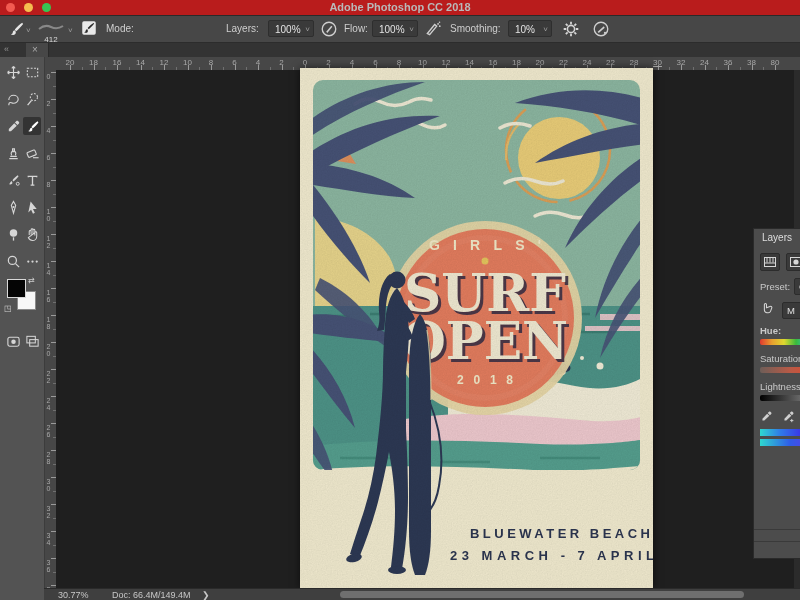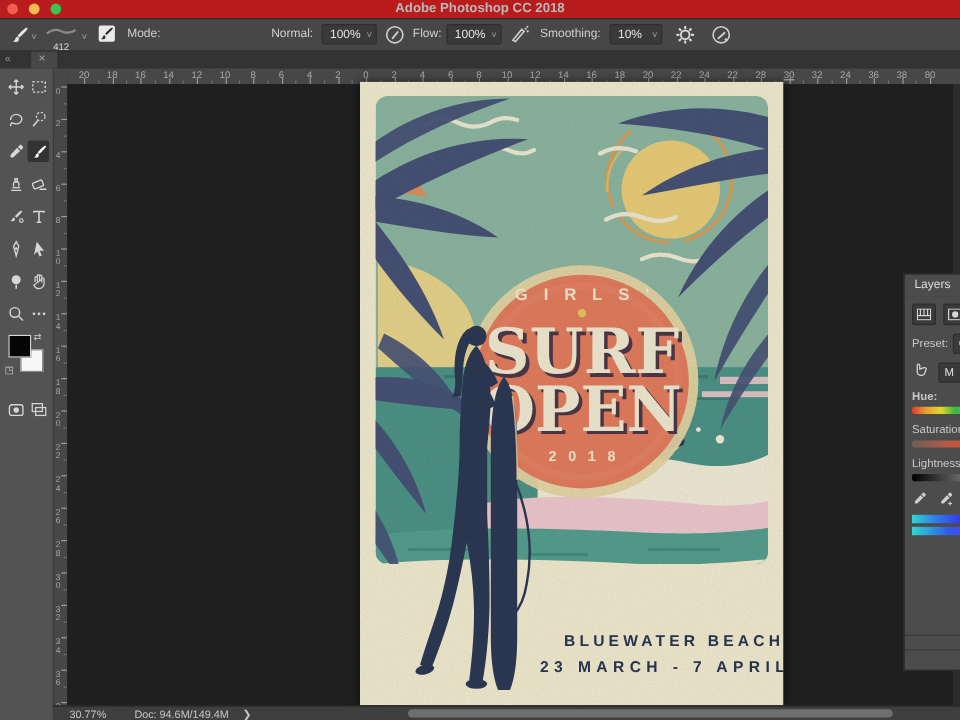--- a/index.html
+++ b/index.html
@@ -110,21 +110,21 @@
     <div class="opt-icon" style="left:80px;top:3px;">
       <svg width="18" height="18" viewBox="0 0 16 16">
           <rect x="2" y="2" width="12" height="12" rx="1.5" fill="#e9e9e9"></rect>
           <path d="M12 3.5c-1.6.8-4 3-5.2 4.6l1 1c1.4-1.1 3.8-3.5 4.8-5zM6.6 9.2c-.9 0-1.5.6-1.6 1.5-.1.7-.6 1-1.2 1.1.6.6 2.2.7 2.9-.1.4-.5.4-1.3-.1-2.5z" fill="#2b2b2b"></path>
         </svg>
     </div>
     <span class="opt-label" style="left:106px;">Mode:</span>
     <div class="opt-select" style="left:138px;width:75px;margin-top:36px;">
       <span>Normal</span><span class="chev">˅</span>
     </div>
-    <span class="opt-label" style="left:226px;">Normal:</span>
+    <span class="opt-label" style="left:226px;">Layers:</span>
     <div class="opt-select" style="left:268px;width:46px;">
       <span>100%</span><span class="chev">˅</span>
     </div>
     <div class="opt-icon" style="left:320px;">
       <svg width="18" height="18" viewBox="0 0 16 16">
           <circle cx="8" cy="8" r="6" stroke="#cfcfcf" fill="none" stroke-width="1.2"></circle>
           <path d="M5.5 10.5L10 5l1 1-4.5 5.5z" fill="#cfcfcf"></path>
         </svg>
     </div>
     <span class="opt-label" style="left:344px;">Flow:</span>
@@ -618,18 +618,18 @@
         </svg>
     </div>
     <div class="spec one" style="top:200px;"></div>
     <div class="spec two" style="top:210px;"></div>
     <div class="rp-divider" style="top:300px;"></div>
     <div class="rp-divider" style="top:312px;"></div>
   </div>
 
   <div class="statusbar">
     <span class="sb-text" style="left:14px;">30.77%</span>
-    <span class="sb-text" style="left:68px;">Doc: 94.6M/149.4M</span>
+    <span class="sb-text" style="left:68px;">Doc: 66.4M/149.4M</span>
     <span class="sb-text" style="left:158px;">❯</span>
     <div class="sb-scroll"></div>
   </div>
 
 </div>
 
 </body></html>

